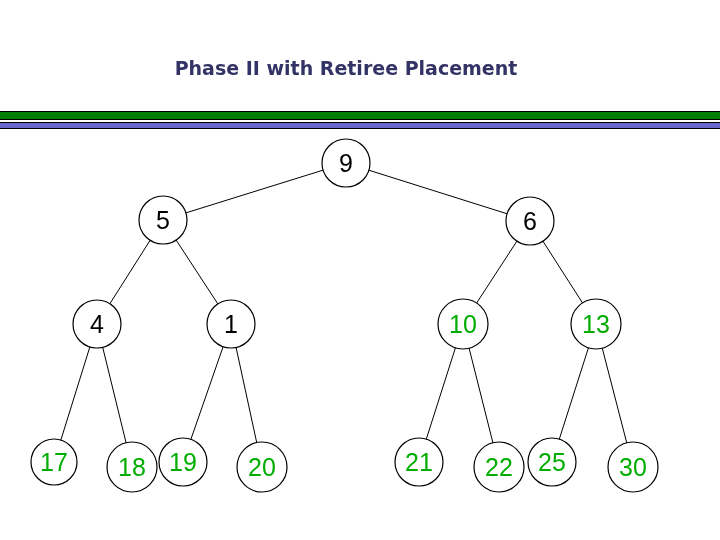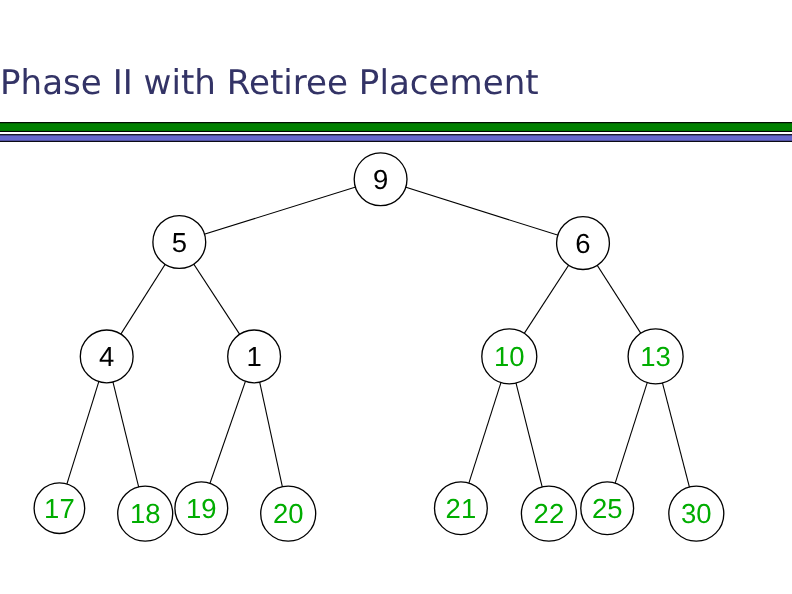--- a/index.html
+++ b/index.html
@@ -11,23 +11,24 @@
   }
   .slide {
     position: relative;
     width: 720px; height: 540px;
     background: #ffffff;
   }
   .slide-title {
     position: absolute;
     top: 57px; left: 0;
     width: 692px;
+    text-align: center;
     font-family: "DejaVu Sans", sans-serif;
-    font-size: 31px;
-    font-weight: normal;
+    font-size: 19px;
+    font-weight: bold;
     color: #333366;
     letter-spacing: 0px;
   }
   .sep-green {
     position: absolute;
     left: 0; top: 111px;
     width: 720px; height: 9px;
     background: #008000;
     border-top: 1px solid #000000;
     border-bottom: 1px solid #000000;

